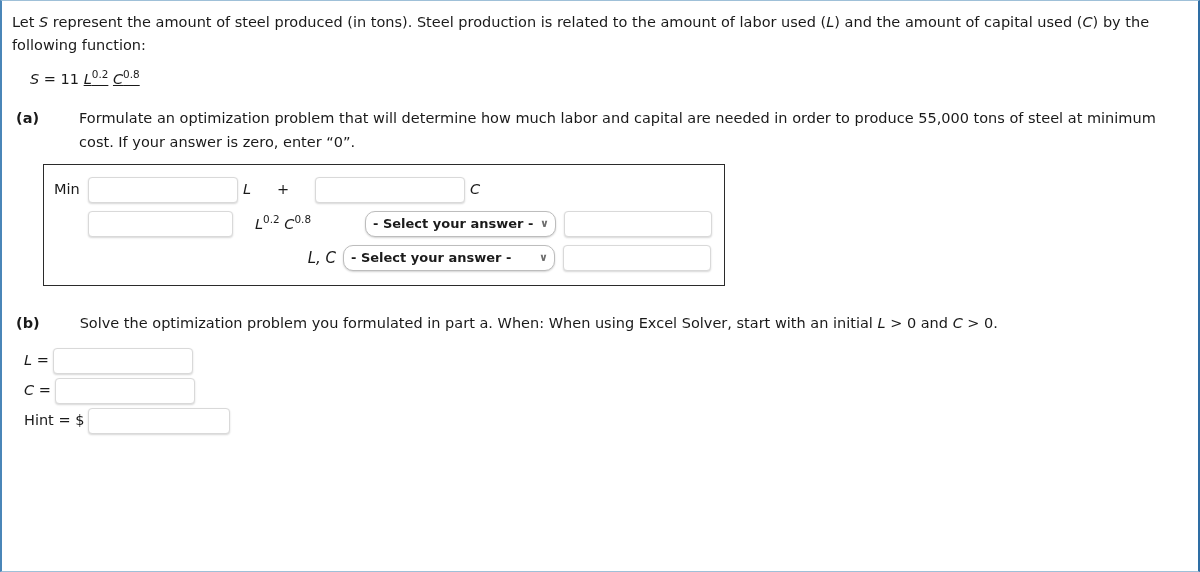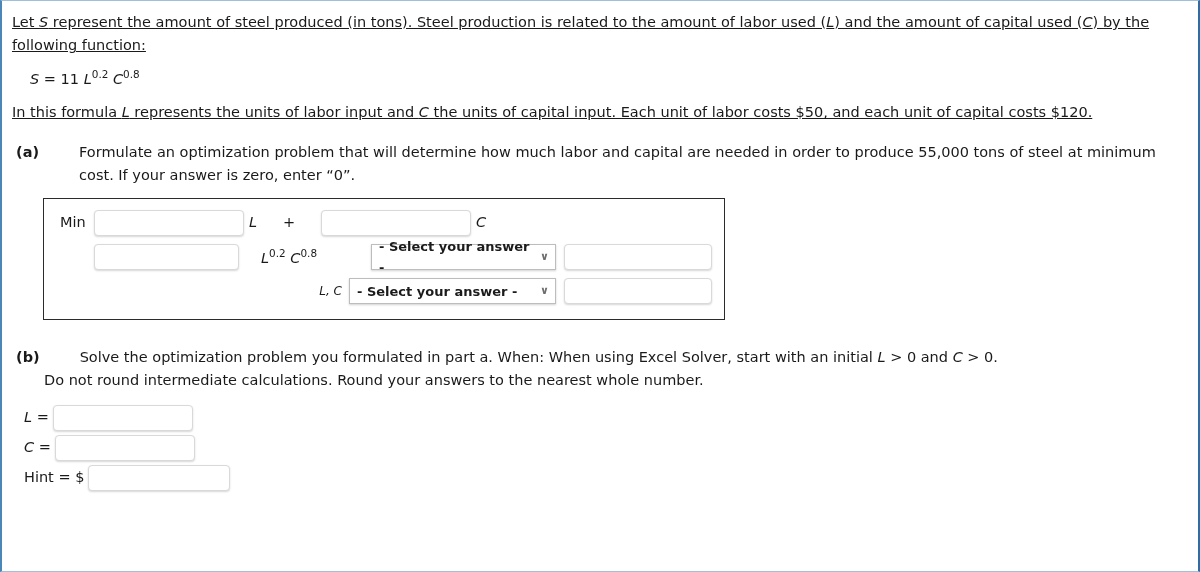--- a/index.html
+++ b/index.html
@@ -30,31 +30,30 @@
 
   .content {
     padding: 10px 0 0 0;
     font-size: 14.5px;
     line-height: 1.62;
   }
 
   
   .para {
     margin: 0 0 6px 0;
-    text-decoration: underline;
   }
   .var {
     font-style: italic;
   }
   sup {
     font-size: 0.72em;
     vertical-align: super;
     font-style: normal;
   }
-  .nowrap { white-space: nowrap; }
+  .nowrap { white-space: nowrap; text-decoration: underline; }
 
   .formula {
     margin: 8px 0 10px 18px;
     font-size: 14.5px;
   }
   .formula .var { font-style: italic; }
 
   
   .part {
     margin-top: 16px;
@@ -77,21 +76,21 @@
     margin-left: 32px;
   }
 
   
   .model-box {
     box-sizing: border-box;
     margin: 10px 0 0 31px;
     width: 682px;
     border: 1.5px solid #2b2b2b;
     background: #ffffff;
-    padding: 9px 12px 12px 16px;
+    padding: 9px 12px 12px 10px;
   }
   .model-row {
     display: flex;
     align-items: center;
     min-height: 31px;
   }
   .model-row + .model-row { margin-top: 3px; }
 
   .kw {
     font-size: 14.5px;
@@ -138,30 +137,30 @@
     flex: 0 0 auto;
     font-size: 14.5px;
     margin-left: 16px;
   }
   .lbl-lc {
     width: 110px;
     flex: 0 0 auto;
     text-align: right;
     padding-right: 7px;
     box-sizing: border-box;
-    font-size: 12px;
+    font-size: 15px;
   }
 
   
   .sel {
     box-sizing: border-box;
     height: 26px;
     width: 212px;
     border: 1px solid #bdbdbd;
-    border-radius: 0;
+    border-radius: 10px;
     background: #ffffff;
     box-shadow: 0 1px 2px rgba(0,0,0,0.18);
     display: flex;
     align-items: center;
     justify-content: space-between;
     padding: 0 6px 0 7px;
     font-weight: bold;
     font-size: 13px;
     color: #1b1b1b;
     cursor: pointer;
@@ -197,21 +196,20 @@
     <p class="para"><span>Let </span><span class="var">S</span><span> represent the amount of steel produced (in tons). Steel production is related to the amount of labor used (</span><span class="var">L</span><span>) and the amount of capital used (</span><span class="var">C</span><span>) by the following function:</span></p>
 
     <div class="formula">
       <span class="var">S</span>
       <span>=</span>
       <span>11</span>
       <span class="nowrap"><span class="var">L</span><sup>0.2</sup></span>
       <span class="nowrap"><span class="var">C</span><sup>0.8</sup></span>
     </div>
 
-    <p class="para"><span>In this formula </span><span class="var">L</span><span> represents the units of labor input and </span><span class="var">C</span><span> the units of capital input. Each unit of labor costs $50, and each unit of capital costs $120.</span></p>
 
     <div class="part">
       <div class="part-row">
         <span class="part-letter">(a)</span>
         <span class="part-body">Formulate an optimization problem that will determine how much labor and capital are needed in order to produce 55,000 tons of steel at minimum cost. If your answer is zero, enter “0”.</span>
       </div>
 
       <div class="model-box">
 
         <div class="model-row">
@@ -247,21 +245,20 @@
         </div>
 
       </div>
     </div>
 
     <div class="part" style="margin-top:26px;">
       <div class="part-row">
         <span class="part-letter">(b)</span>
         <span class="part-body"><span>Solve the optimization problem you formulated in part a. When: When using Excel Solver, start with an initial </span><span class="var">L</span><span> &gt; 0 and </span><span class="var">C</span><span> &gt; 0.</span></span>
       </div>
-      <div class="part-cont">Do not round intermediate calculations. Round your answers to the nearest whole number.</div>
 
       <div class="ans-list">
 
         <div class="ans-row">
           <span class="ans-lab"><span class="var">L</span><span> =</span></span>
           <input class="tbox tbox-b" type="text" value="" style="">
         </div>
 
         <div class="ans-row">
           <span class="ans-lab"><span class="var">C</span><span> =</span></span>

